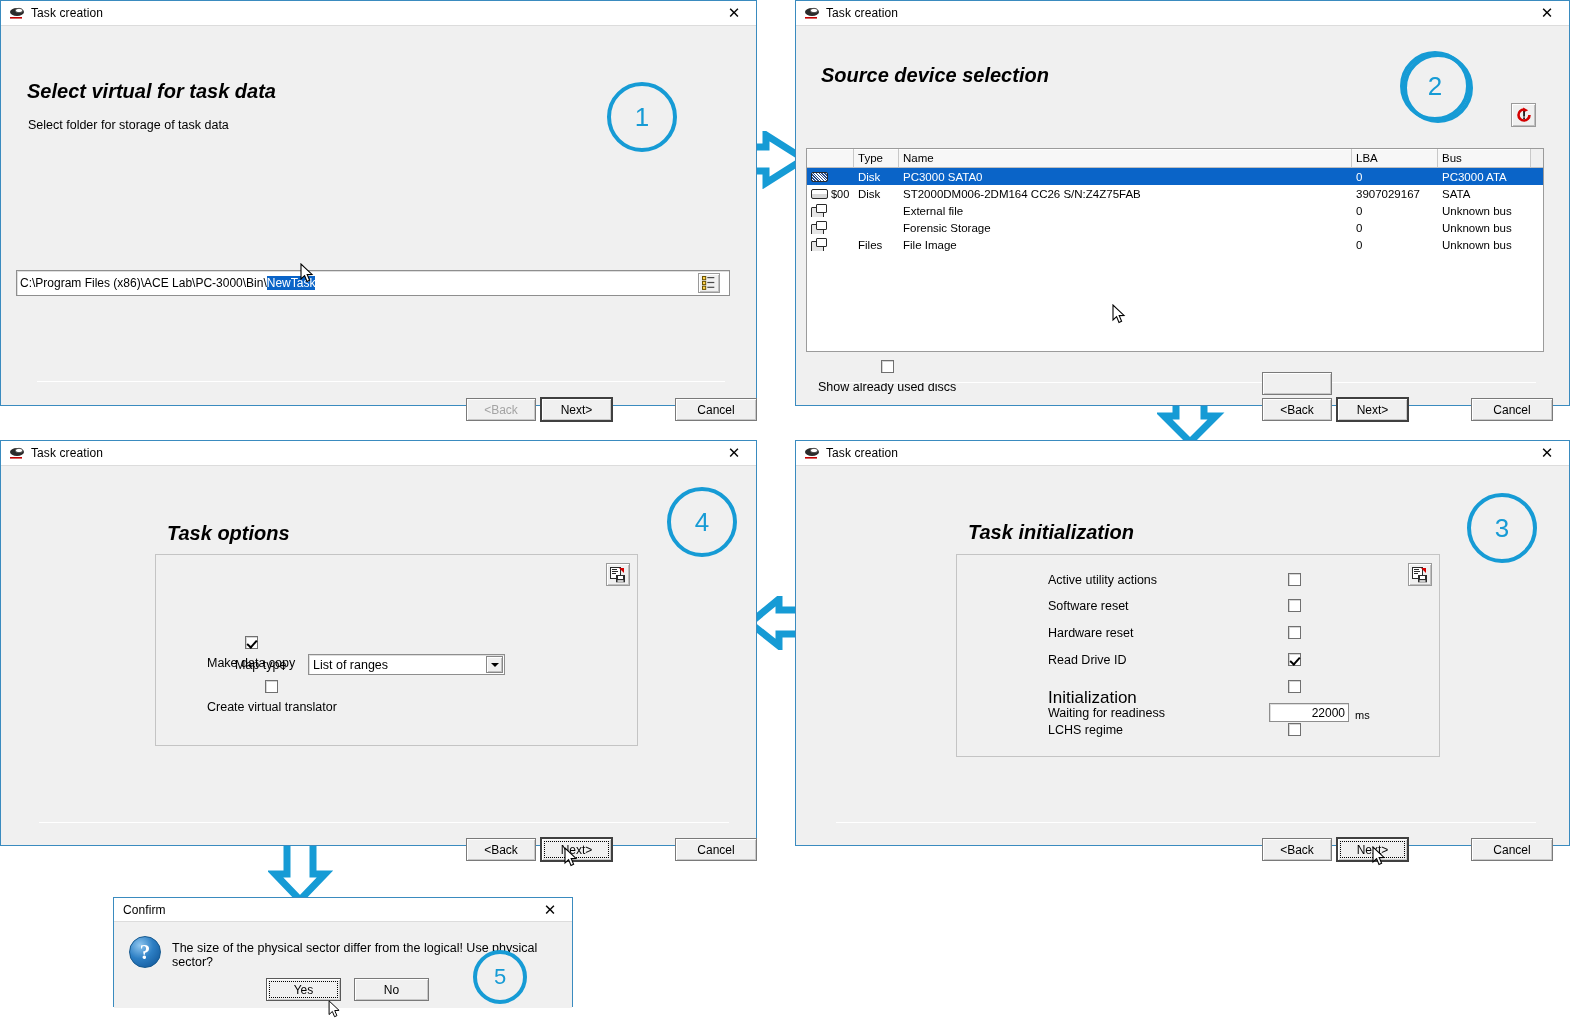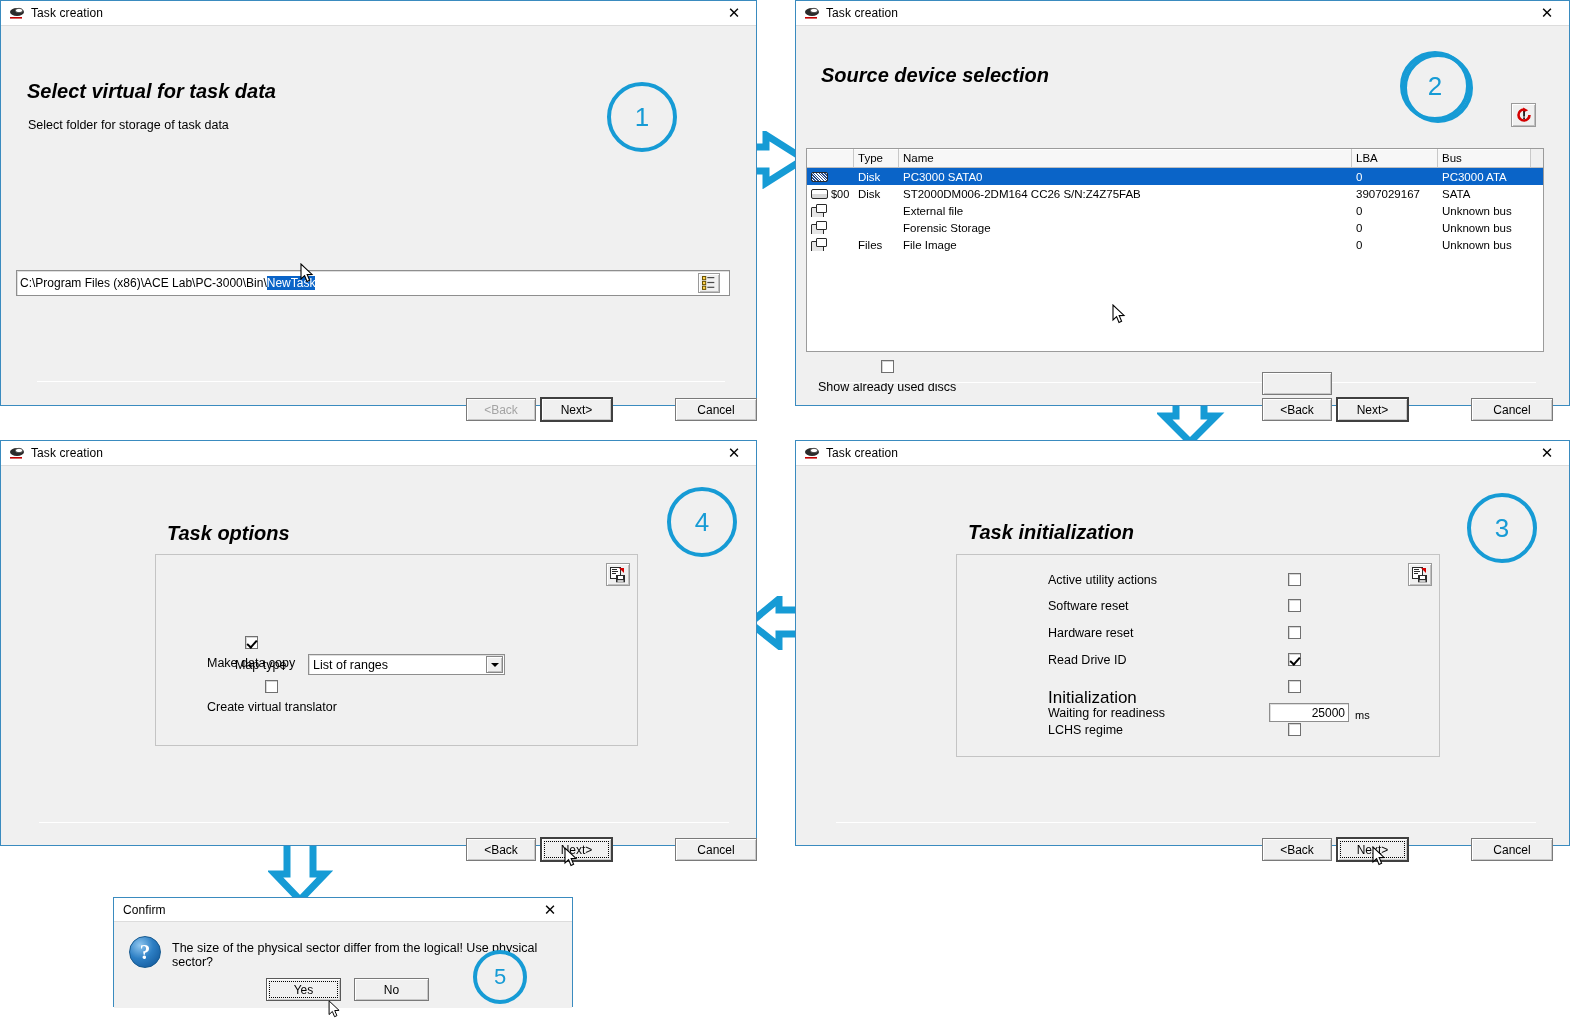--- a/index.html
+++ b/index.html
@@ -595,21 +595,21 @@
           <span style="position:absolute; left:91px; top:2px; font-size:12.5px;">Read Drive ID</span>
           <span class="cbx checked" style="position:absolute; left:331px; top:2px;"></span>
         </div>
         <div style="position:absolute; left:0; top:123px; width:100%; height:26px;">
           <span style="position:absolute; left:91px; top:2px; font-size:17px;margin-top:8px;">Initialization</span>
           <span class="cbx" style="position:absolute; left:331px; top:2px;"></span>
         </div>
 
         <div style="position:absolute; left:0; top:148px; width:100%; height:26px;">
           <span style="position:absolute; left:91px; top:3px; font-size:12.5px;">Waiting for readiness</span>
-          <span class="tinput" style="position:absolute; left:312px; top:0px; width:80px; height:19px; justify-content:flex-end;">25000</span>
+          <span class="tinput" style="position:absolute; left:312px; top:0px; width:80px; height:19px; justify-content:flex-end;">22000</span>
           <span style="position:absolute; left:398px; top:6px; font-size:11px;">ms</span>
         </div>
 
         <div style="position:absolute; left:0; top:166px; width:100%; height:26px;">
           <span style="position:absolute; left:91px; top:2px; font-size:12.5px;">LCHS regime</span>
           <span class="cbx" style="position:absolute; left:331px; top:2px;"></span>
         </div>
       </div>
 
       <div class="sep-line" style="left:40px; top:356px; width:700px;"></div>

